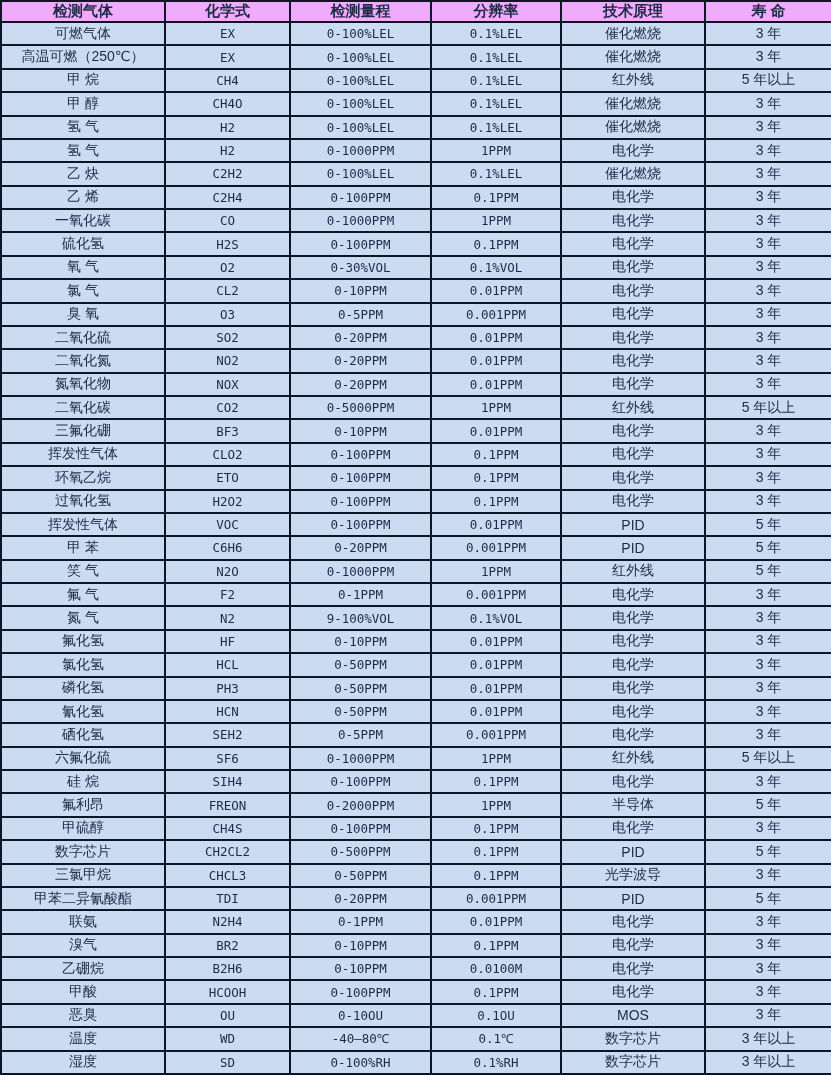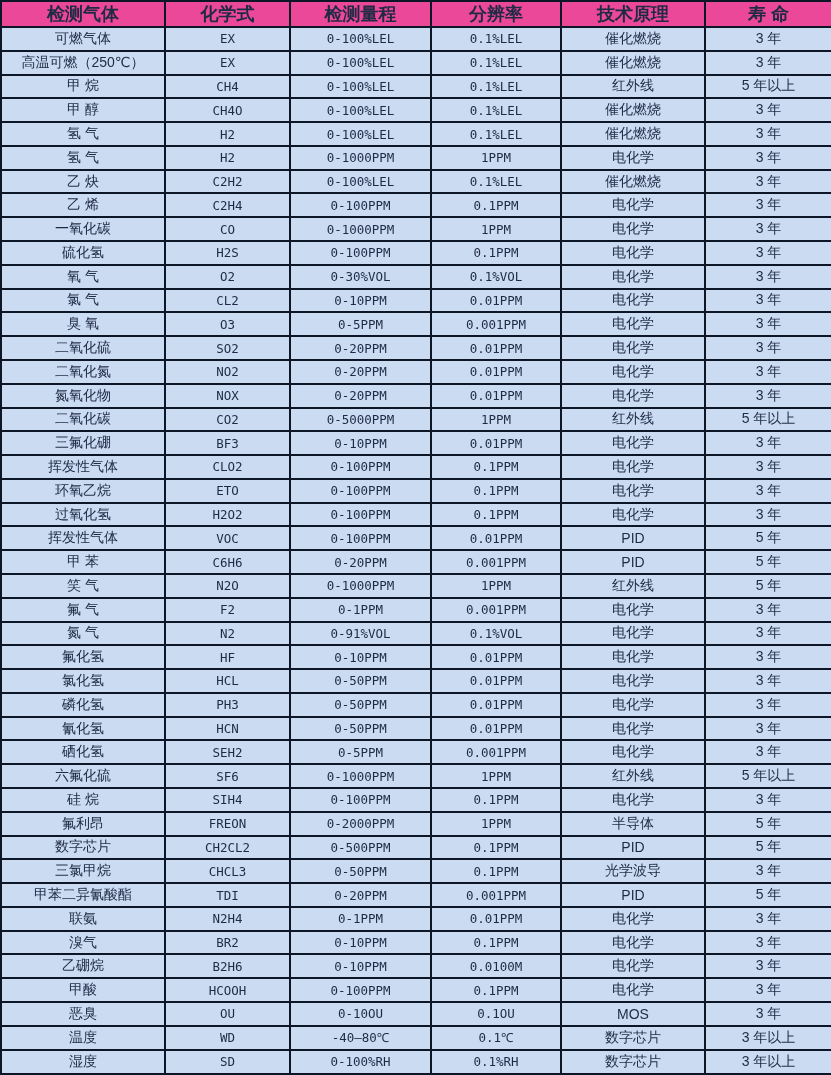--- a/index.html
+++ b/index.html
@@ -25,24 +25,24 @@
   table.gas-table td {
     border: 2px solid #0d1626;
     padding: 0 2px;
     text-align: center;
     vertical-align: middle;
     overflow: hidden;
     white-space: nowrap;
     color: #1f2a44;
   }
   table.gas-table th {
-    background: #ec4899;
+    background: #f0abfc;
     font-family: "Liberation Sans", "DejaVu Sans", sans-serif;
     font-weight: bold;
-    font-size: 18px;
+    font-size: 15px;
   }
   table.gas-table td {
     background: #cbdbf2;
     font-family: "Liberation Sans", "DejaVu Sans", sans-serif;
     font-size: 14px;
   }
   table.gas-table td.c-mono {
     font-family: "DejaVu Sans Mono", "Liberation Mono", monospace;
     font-size: 12.5px;
     letter-spacing: 0;
@@ -268,21 +268,21 @@
           <td>氟  气</td>
           <td class="c-mono">F2</td>
           <td class="c-mono">0-1PPM</td>
           <td class="c-mono">0.001PPM</td>
           <td>电化学</td>
           <td>3 年</td>
         </tr>
         <tr>
           <td>氮  气</td>
           <td class="c-mono">N2</td>
-          <td class="c-mono">0-91%VOL</td>
+          <td class="c-mono">9-100%VOL</td>
           <td class="c-mono">0.1%VOL</td>
           <td>电化学</td>
           <td>3 年</td>
         </tr>
         <tr>
           <td>氟化氢</td>
           <td class="c-mono">HF</td>
           <td class="c-mono">0-10PPM</td>
           <td class="c-mono">0.01PPM</td>
           <td>电化学</td>
@@ -336,20 +336,28 @@
           <td>电化学</td>
           <td>3 年</td>
         </tr>
         <tr>
           <td>氟利昂</td>
           <td class="c-mono">FREON</td>
           <td class="c-mono">0-2000PPM</td>
           <td class="c-mono">1PPM</td>
           <td>半导体</td>
           <td>5 年</td>
+        </tr>
+        <tr>
+          <td>甲硫醇</td>
+          <td class="c-mono">CH4S</td>
+          <td class="c-mono">0-100PPM</td>
+          <td class="c-mono">0.1PPM</td>
+          <td>电化学</td>
+          <td>3 年</td>
         </tr>
         <tr>
           <td>数字芯片</td>
           <td class="c-mono">CH2CL2</td>
           <td class="c-mono">0-500PPM</td>
           <td class="c-mono">0.1PPM</td>
           <td>PID</td>
           <td>5 年</td>
         </tr>
         <tr>

